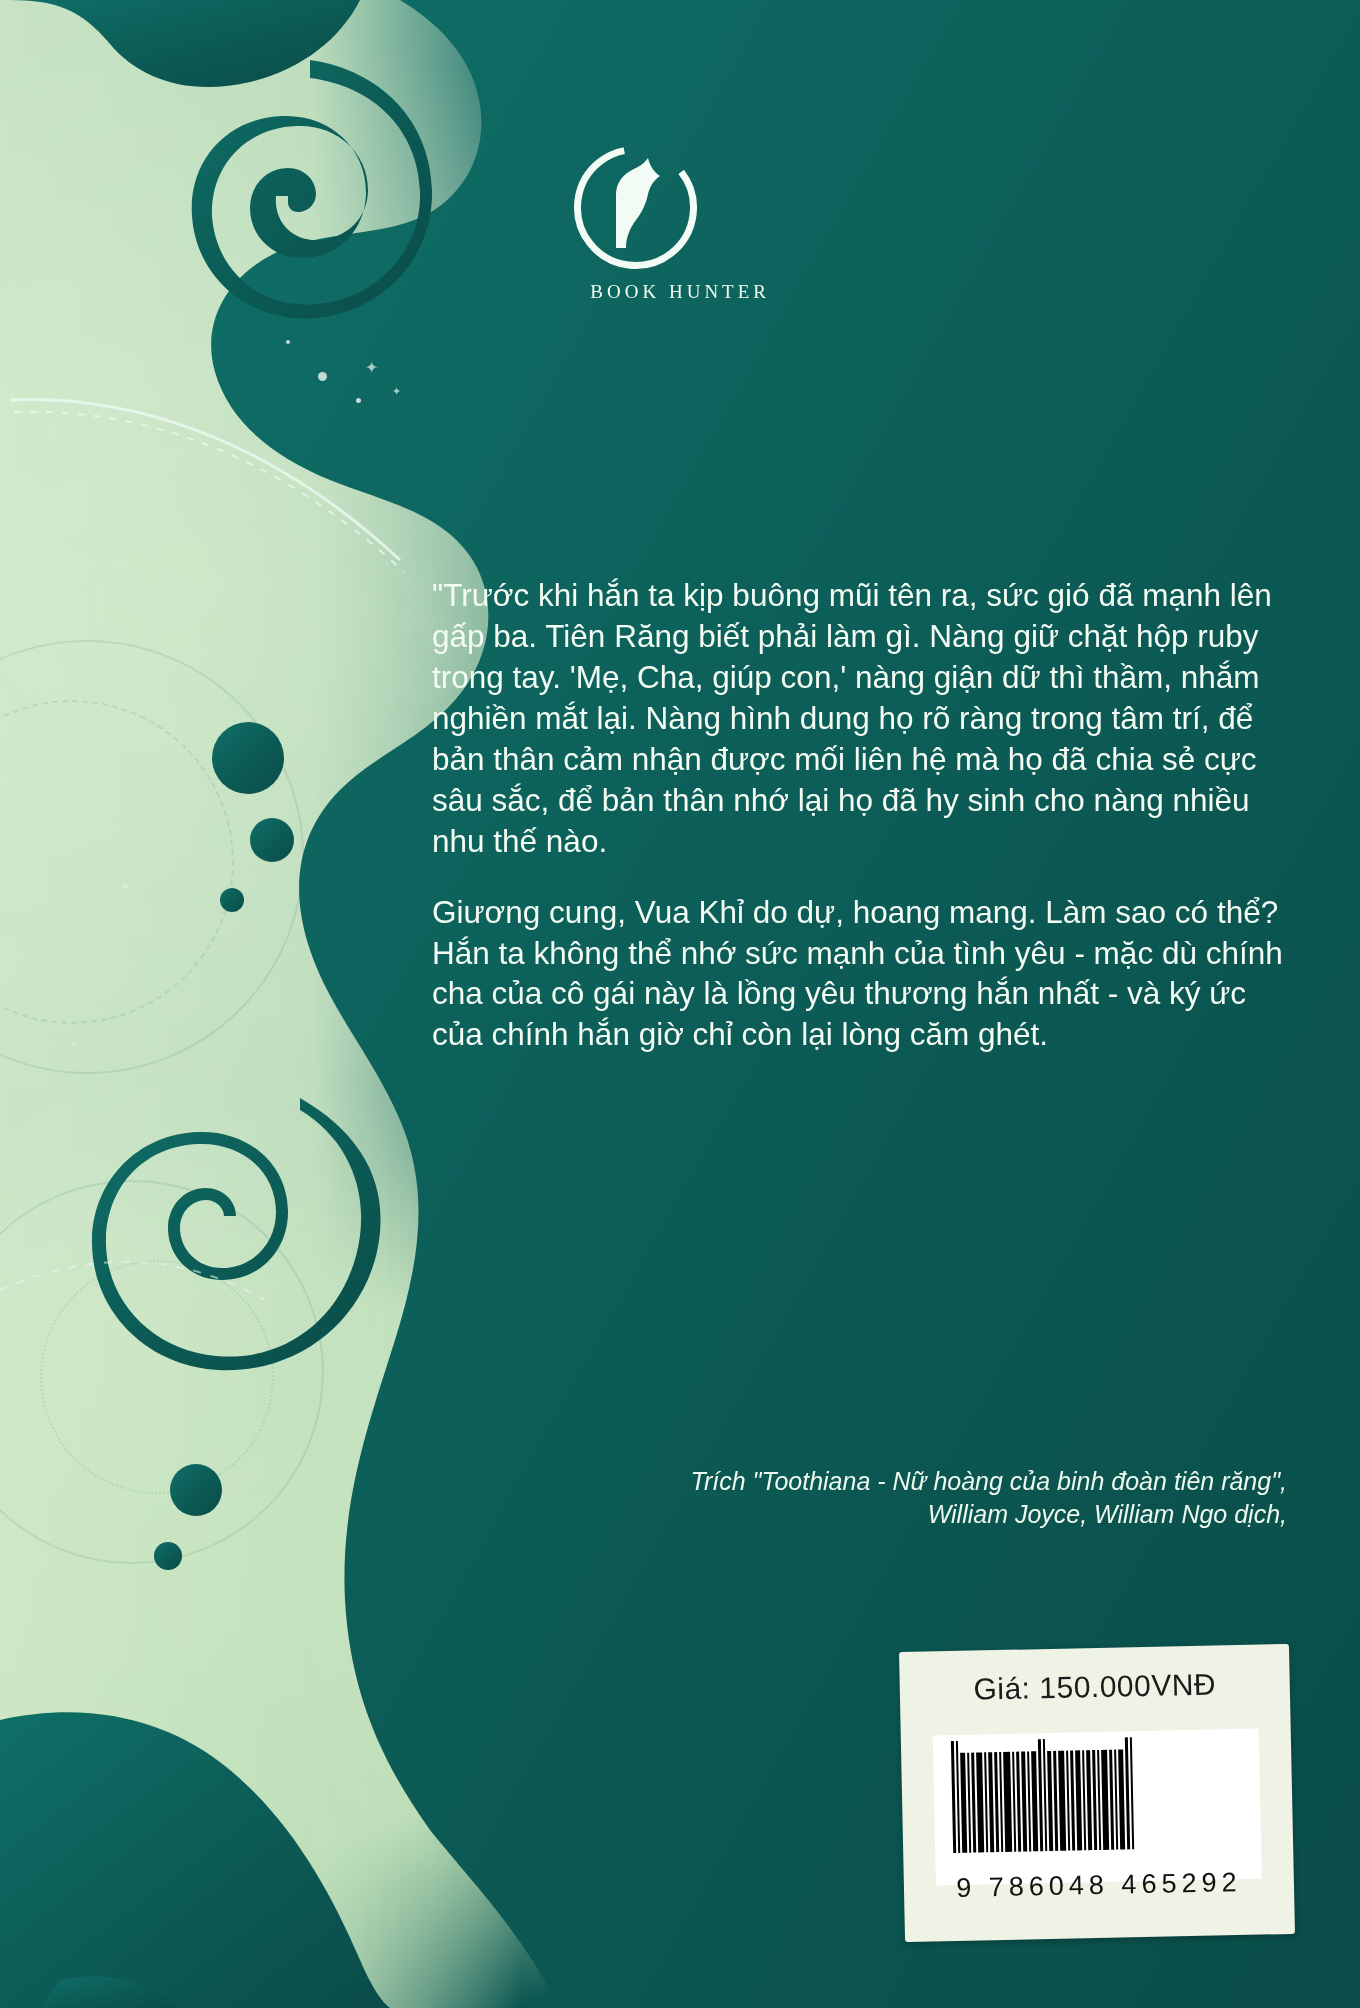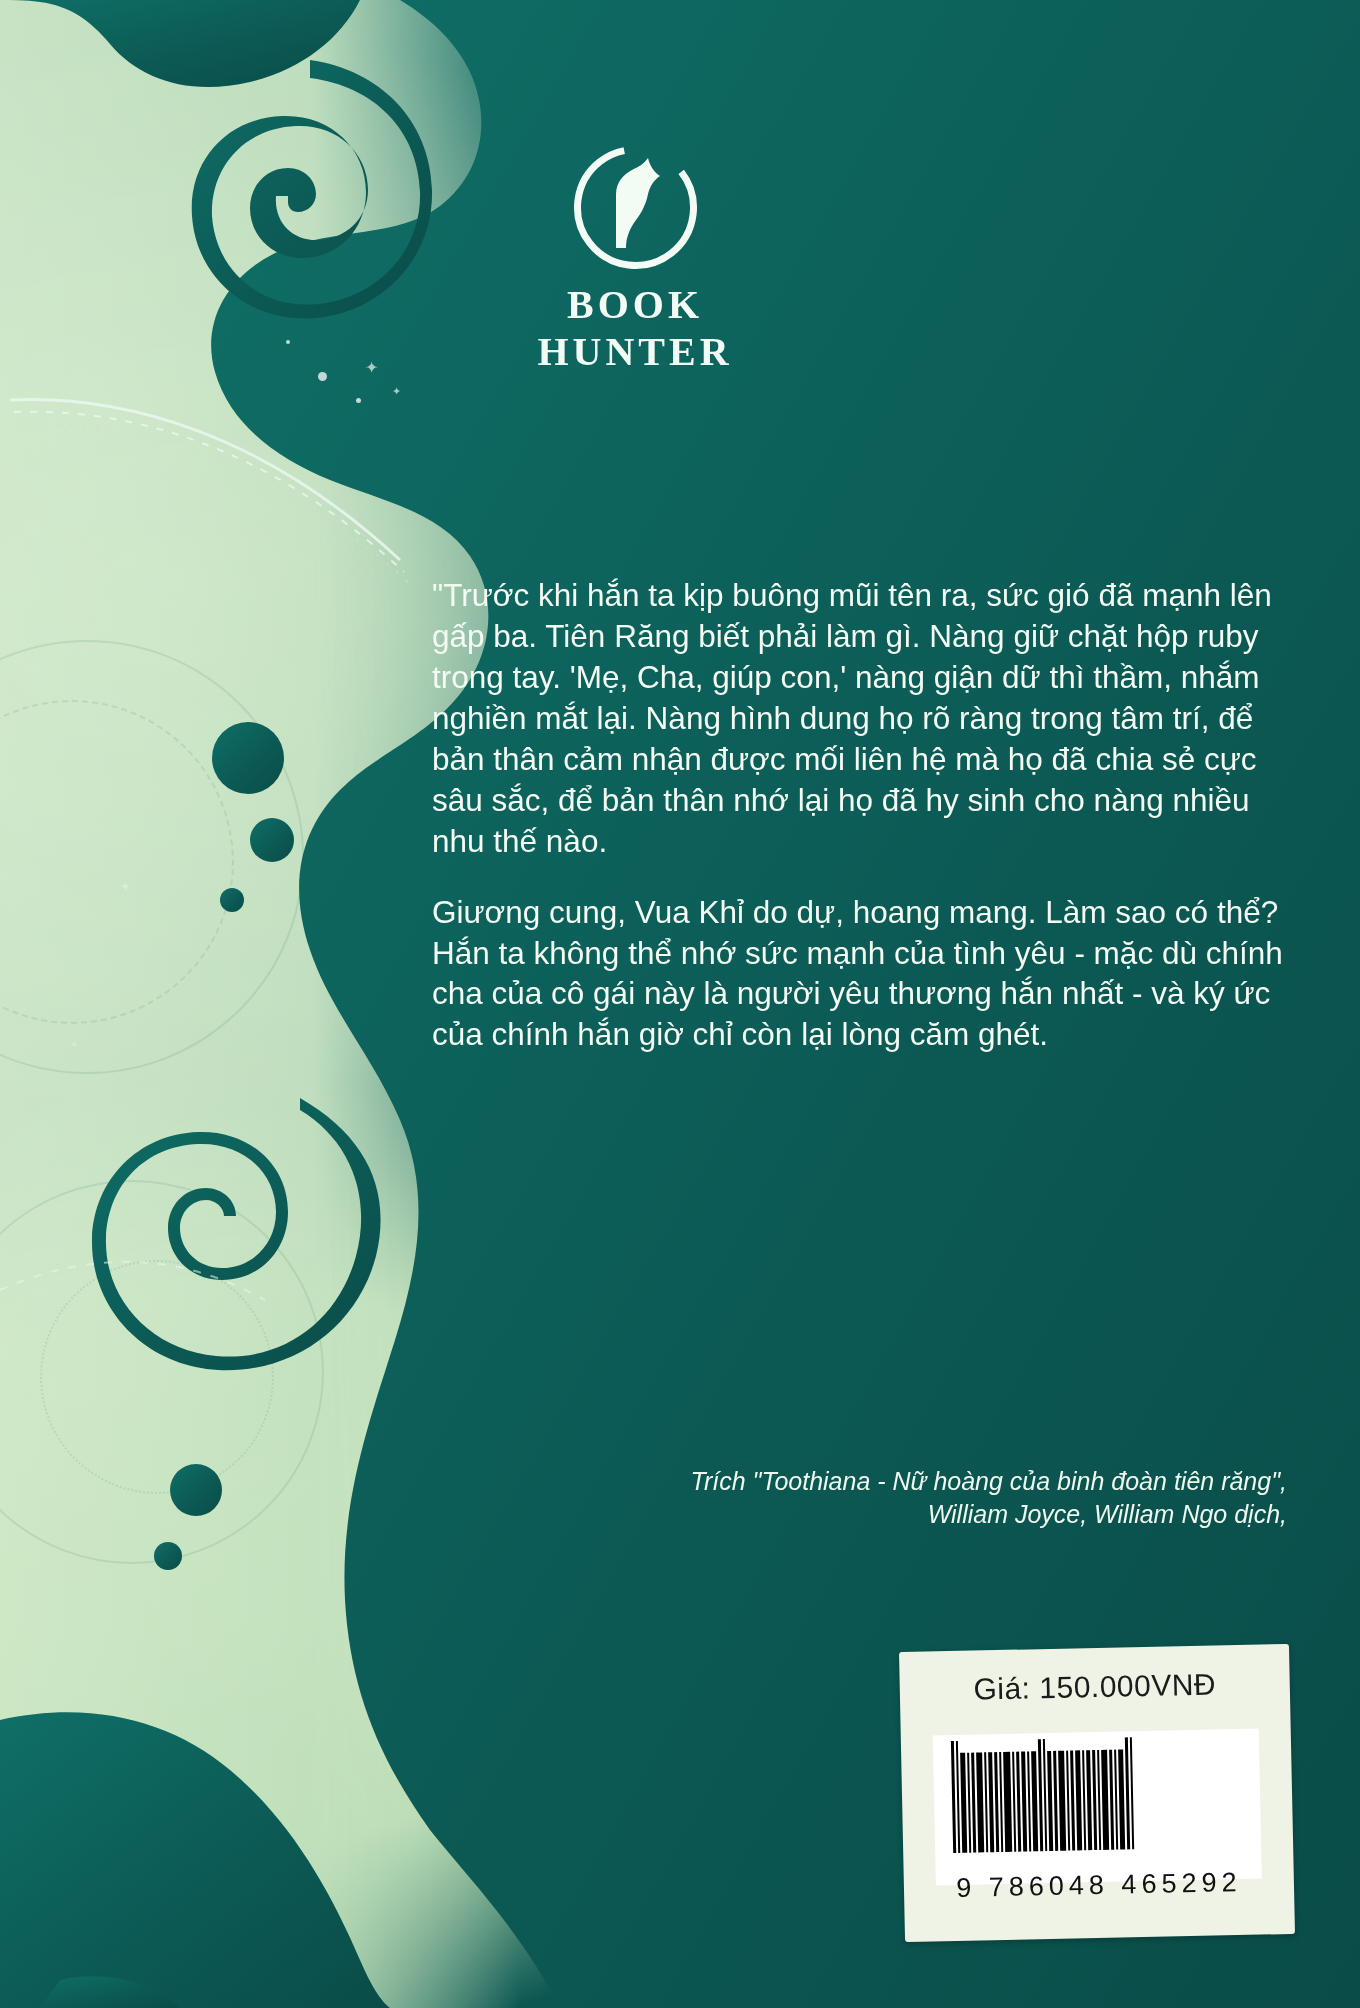--- a/index.html
+++ b/index.html
@@ -80,23 +80,24 @@
   #logo-mark {
     width: 135px;
     height: 135px;
     margin: 0 auto;
     position: relative;
   }
   #logo-text {
     margin-top: 6px;
     color: #f2fbf4;
     font-family: "Liberation Serif", serif;
-    font-size: 40px;
+    font-size: 19px;
     letter-spacing: 4px;
-    font-weight: 700;
+    font-weight: 400;
+    text-align: right;
   }
 
   
   #series-title {
     position: absolute;
     left: 420px;
     top: 425px;
     width: 860px;
     color: #f4fbf2;
     font-family: "Liberation Serif", serif;
@@ -315,21 +316,21 @@
                  C82,26 86,32 92,36 C86,40 82,46 80,54 C78,64 74,72 68,80
                  C62,88 58,97 58,108 Z" fill="#f2fbf4"></path>
       </svg>
     </div>
     <div id="logo-text">BOOK HUNTER</div>
   </div>
 
 
   <div id="excerpt">
     <p>"Trước khi hắn ta kịp buông mũi tên ra, sức gió đã mạnh lên gấp ba. Tiên Răng biết phải làm gì. Nàng giữ chặt hộp ruby trong tay. 'Mẹ, Cha, giúp con,' nàng giận dữ thì thầm, nhắm nghiền mắt lại. Nàng hình dung họ rõ ràng trong tâm trí, để bản thân cảm nhận được mối liên hệ mà họ đã chia sẻ cực sâu sắc, để bản thân nhớ lại họ đã hy sinh cho nàng nhiều nhu thế nào.</p>
-    <p>Giương cung, Vua Khỉ do dự, hoang mang. Làm sao có thể? Hắn ta không thể nhớ sức mạnh của tình yêu - mặc dù chính cha của cô gái này là người yêu thương hắn nhất - và ký ức của chính hắn giờ chỉ còn lại lòng căm ghét.</p>
+    <p>Giương cung, Vua Khỉ do dự, hoang mang. Làm sao có thể? Hắn ta không thể nhớ sức mạnh của tình yêu - mặc dù chính cha của cô gái này là lồng yêu thương hắn nhất - và ký ức của chính hắn giờ chỉ còn lại lòng căm ghét.</p>
   </div>
 
   <div id="attribution">
     <div>Trích "Toothiana - Nữ hoàng của binh đoàn tiên răng",</div>
     <div>William Joyce, William Ngo dịch,</div>
   </div>
 
   <div id="barcode-block">
     <div id="price-label">Giá: 150.000VNĐ</div>
     <div id="barcode-wrap">

